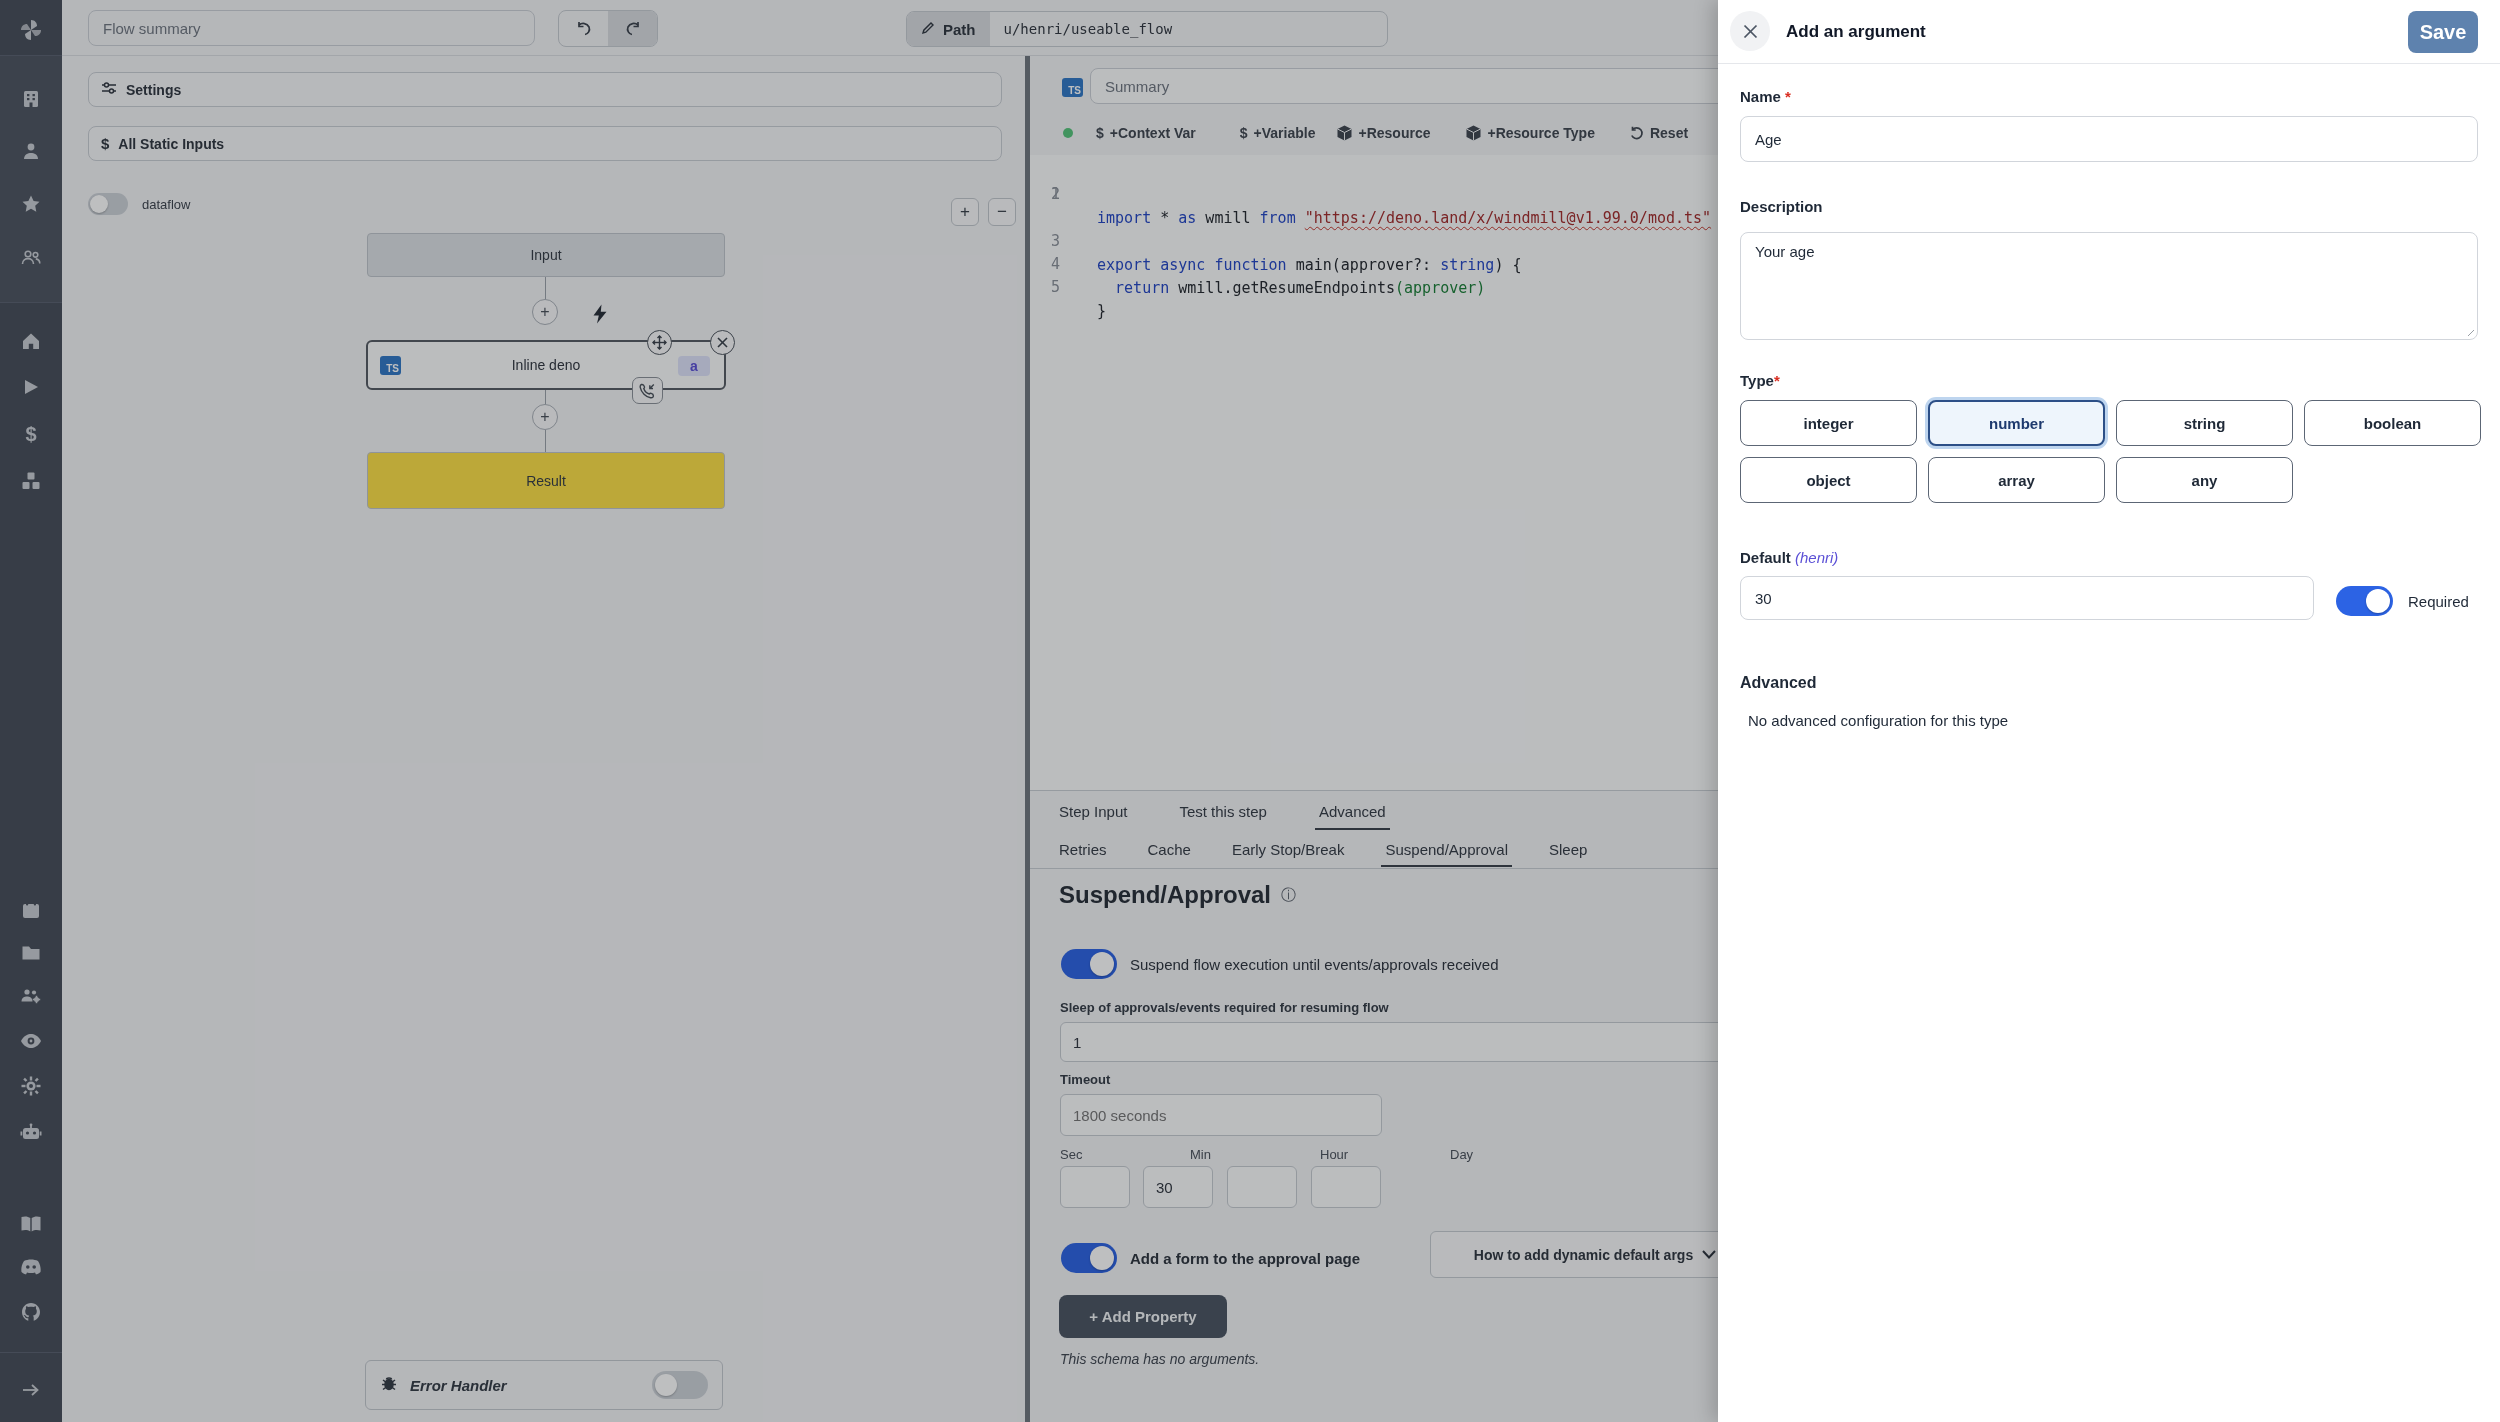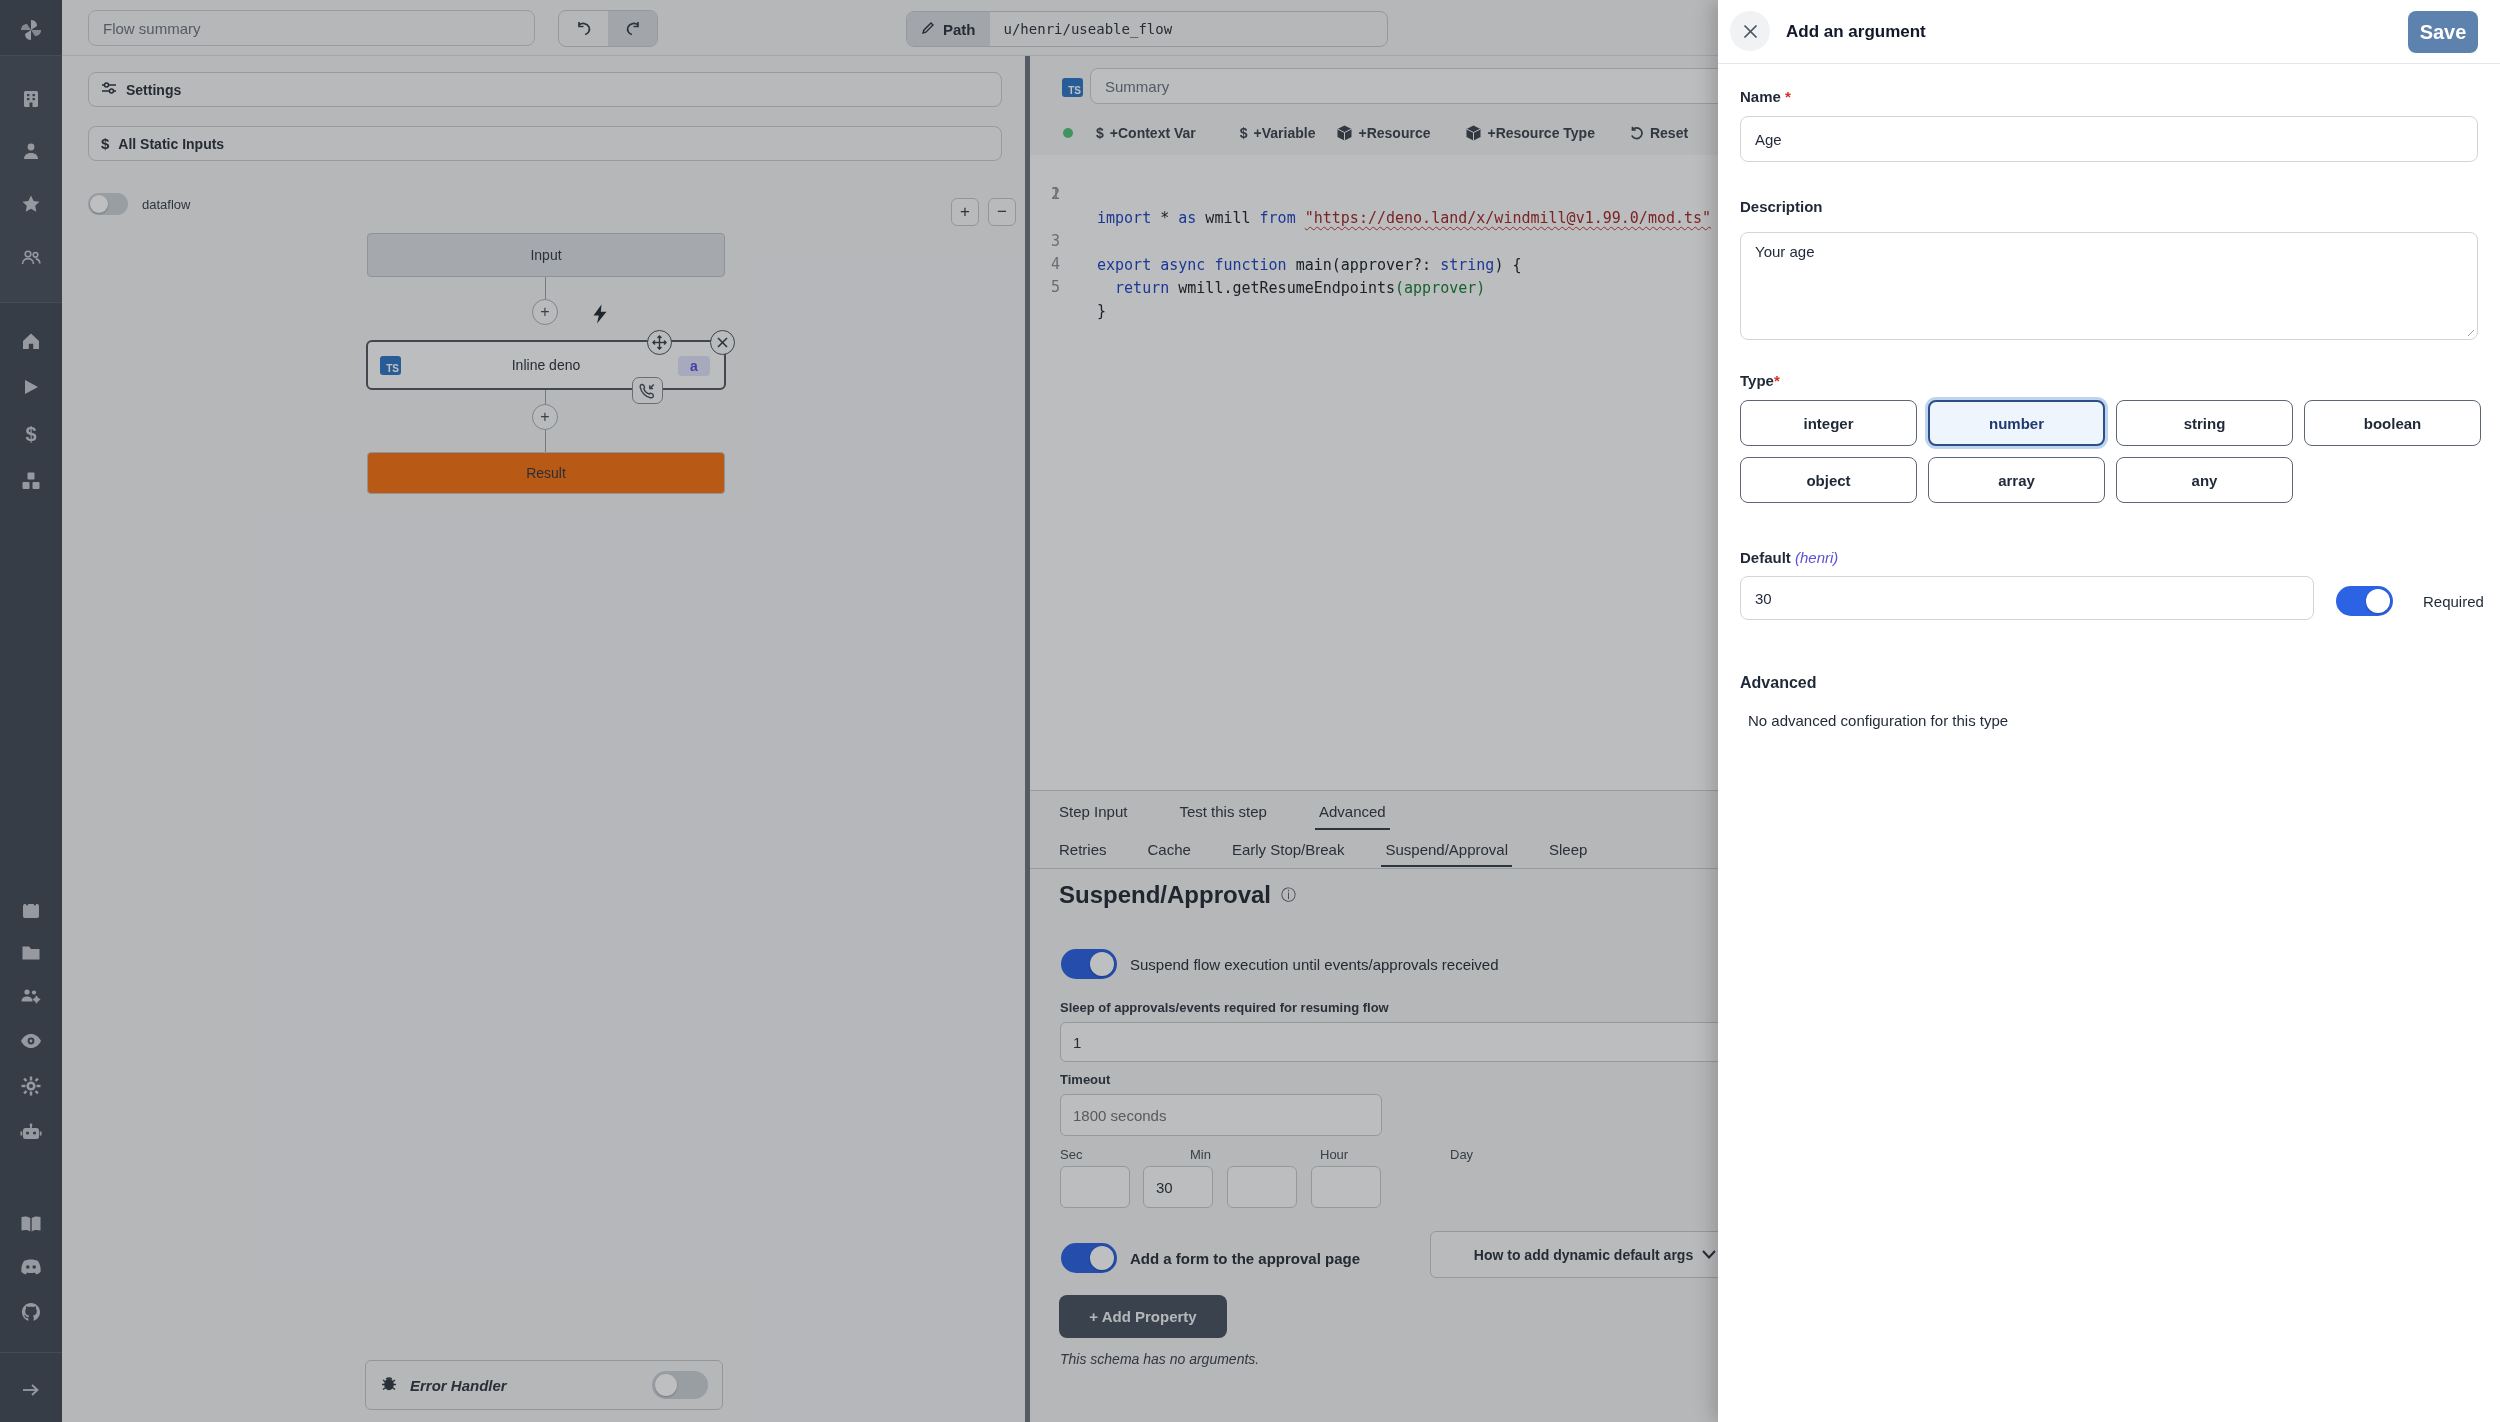--- a/index.html
+++ b/index.html
@@ -30,21 +30,21 @@
   .toggle { border-radius:999px; position:relative; display:inline-block; flex:none; }
   .toggle .knob { position:absolute; top:2px; background:#fff; border-radius:50%; box-shadow:0 1px 2px rgba(0,0,0,.25); }
   .toggle.on { background:#2c63e4; }
   .toggle.off { background:#cdd2d8; }
   .dataflow-row { position:absolute; left:26px; top:137px; display:flex; align-items:center; gap:14px; font-size:13px; color:#3d444e; }
   .zoombtns { position:absolute; top:142px; left:889px; display:flex; gap:9px; }
   .zbtn { width:28px; height:28px; border:1px solid #c2c7cd; border-radius:6px; background:#f8f9fa; color:#394049; font-size:17px; line-height:26px; text-align:center; }
 
   .node { position:absolute; left:305px; width:358px; border:1px solid #bfc5cb; border-radius:4px; display:flex; align-items:center; justify-content:center; font-size:14px; color:#353c45; }
   .node.input  { top:177px; height:44px; background:#dde1e5; }
-  .node.result { top:396px; height:42px; background:#f97316; }
+  .node.result { top:396px; height:57px; background:#fde047; }
   .connector { position:absolute; left:483px; width:1px; background:#9aa1a9; }
   .pluscirc { position:absolute; width:26px; height:26px; border:1px solid #aab0b7; border-radius:50%; background:#f8f9fa; color:#4a515b; font-size:16px; line-height:24px; text-align:center; }
   .boltcirc { position:absolute; left:523px; top:243px; width:30px; height:30px; border-radius:50%; background:#f3f4f6; display:flex; align-items:center; justify-content:center; }
 
   .stepnode { position:absolute; left:304px; top:284px; width:360px; height:50px; background:#fbfcfd; border:2px solid #555b63; border-radius:6px; display:flex; align-items:center; }
   .stepnode .label { position:absolute; left:0; right:0; text-align:center; font-size:14px; color:#30363f; }
   .ts-badge { width:21px; height:19px; background:#3178c6; border-radius:3px; color:#fff; font-size:10px; font-weight:700; display:flex; align-items:flex-end; justify-content:flex-end; padding:0 2px 1px 0; }
   .stepnode .ts-badge { position:absolute; left:12px; top:14px; }
   .a-badge { position:absolute; right:14px; top:14px; width:32px; height:20px; background:#dfe3fa; border-radius:4px; color:#5b50d6; font-weight:700; font-size:14px; text-align:center; line-height:20px; }
   .fl-ctl { position:absolute; width:25px; height:25px; border-radius:50%; background:#f8f9fa; border:1.5px solid #4d545d; color:#3a414b; display:flex; align-items:center; justify-content:center; z-index:3; }
@@ -98,21 +98,21 @@
   .dr-save { position:absolute; right:22px; top:11px; width:70px; height:42px; background:#5e82ae; border-radius:8px; color:#fff; font-size:20px; font-weight:700; display:flex; align-items:center; justify-content:center; }
   .dr-label { position:absolute; left:22px; font-size:15px; font-weight:700; color:#1f2937; }
   .red { color:#d92d20; }
   .dr-input { position:absolute; left:22px; width:738px; border:1px solid #d1d5db; border-radius:8px; background:#fff; padding:0 14px; font-size:15px; color:#1f2937; font-family:"Liberation Sans",sans-serif; }
   .dr-textarea { position:absolute; left:22px; top:232px; width:738px; height:108px; border:1px solid #d1d5db; border-radius:8px; padding:10px 14px; font-size:15px; color:#1f2937; resize:none; font-family:"Liberation Sans",sans-serif;
     background:linear-gradient(135deg, transparent 0 74%, #9aa0a6 74% 76%, transparent 76% 84%, #9aa0a6 84% 86%, transparent 86%) right 3px bottom 3px / 12px 12px no-repeat, #fff; }
   .typegrid-row { position:absolute; left:22px; display:flex; gap:11px; }
   .typebtn { width:177px; height:46px; border:1px solid #5c6675; border-radius:8px; background:#fff; font-size:15px; font-weight:700; color:#1f2937; display:flex; align-items:center; justify-content:center; }
   .typebtn.selected { border:2px solid #2c4f87; background:#eef5fc; color:#1e3a6e; box-shadow:0 0 0 3px #bed5ef; }
   .hint { font-style:italic; font-weight:400; color:#5b50d6; }
-  .req-row { position:absolute; left:2336px; top:586px; display:flex; align-items:center; gap:30px; font-size:15px; color:#1f2937; z-index:51; }
+  .req-row { position:absolute; left:2336px; top:586px; display:flex; align-items:center; gap:15px; font-size:15px; color:#1f2937; z-index:51; }
   .adv-note { position:absolute; left:22px; top:712px; font-size:15px; color:#1f2937;margin-left:8px; }
 </style>
 </head>
 <body>
 
 <div class="stage">
 
   <aside class="sidebar">
     <div class="sb-icon" style="top:13px">
       <svg width="26" height="26" viewBox="0 0 26 26">

